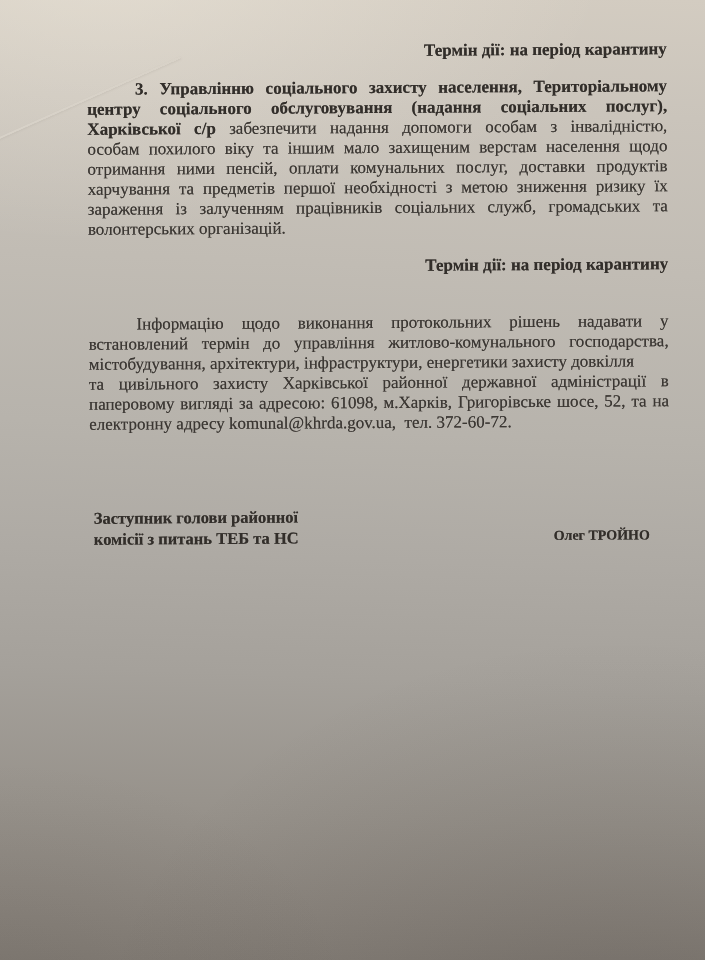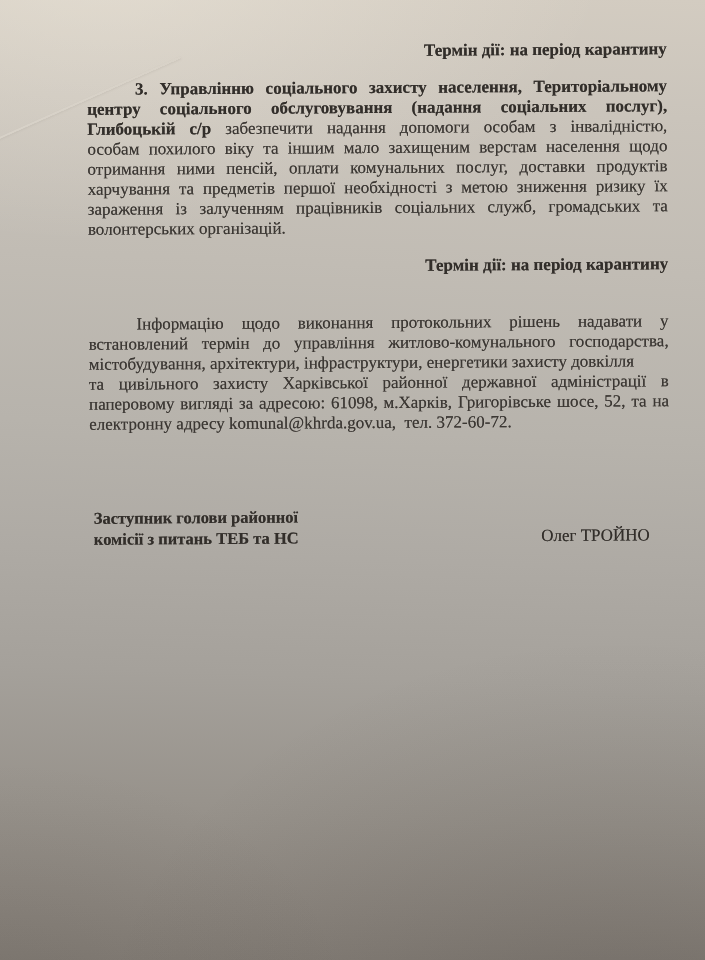--- a/index.html
+++ b/index.html
@@ -51,38 +51,38 @@
   #para-4 { top: 313px; }
 
   #signature-title {
     position: absolute; left: 4px; top: 506px;
     font-weight: bold; color: #322e2a; font-size: 16.5px;
   }
   #signature-title .line { line-height: 21px; }
 
   #signature-name {
     position: absolute; right: 20px; top: 526px;
-    font-weight: normal; color: #322e2a; font-size: 17px;
+    font-weight: bold; color: #322e2a; font-size: 14px;
     line-height: 21px; white-space: nowrap;
   }
 </style>
 </head>
 <body>
 
 <div class="paper">
   <div class="crease"></div>
 
   <div class="content">
 
     <div class="heading" id="heading-1">Термін дії: на період карантину</div>
 
     <div class="para" id="para-3">
       <div class="line j b indent">3. Управлінню соціального захисту населення, Територіальному</div>
       <div class="line j b">центру соціального обслуговування (надання соціальних послуг),</div>
-      <div class="line j"><span class="b">Глибоцькій с/р</span> <span>забезпечити надання допомоги особам з інвалідністю,</span></div>
+      <div class="line j"><span class="b">Харківської с/р</span> <span>забезпечити надання допомоги особам з інвалідністю,</span></div>
       <div class="line j">особам похилого віку та іншим мало захищеним верстам населення щодо</div>
       <div class="line j">отримання ними пенсій, оплати комунальних послуг, доставки продуктів</div>
       <div class="line j">харчування та предметів першої необхідності з метою зниження ризику їх</div>
       <div class="line j">зараження із залученням працівників соціальних служб, громадських та</div>
       <div class="line">волонтерських організацій.</div>
     </div>
 
     <div class="heading" id="heading-2">Термін дії: на період карантину</div>
 
     <div class="para" id="para-4">

